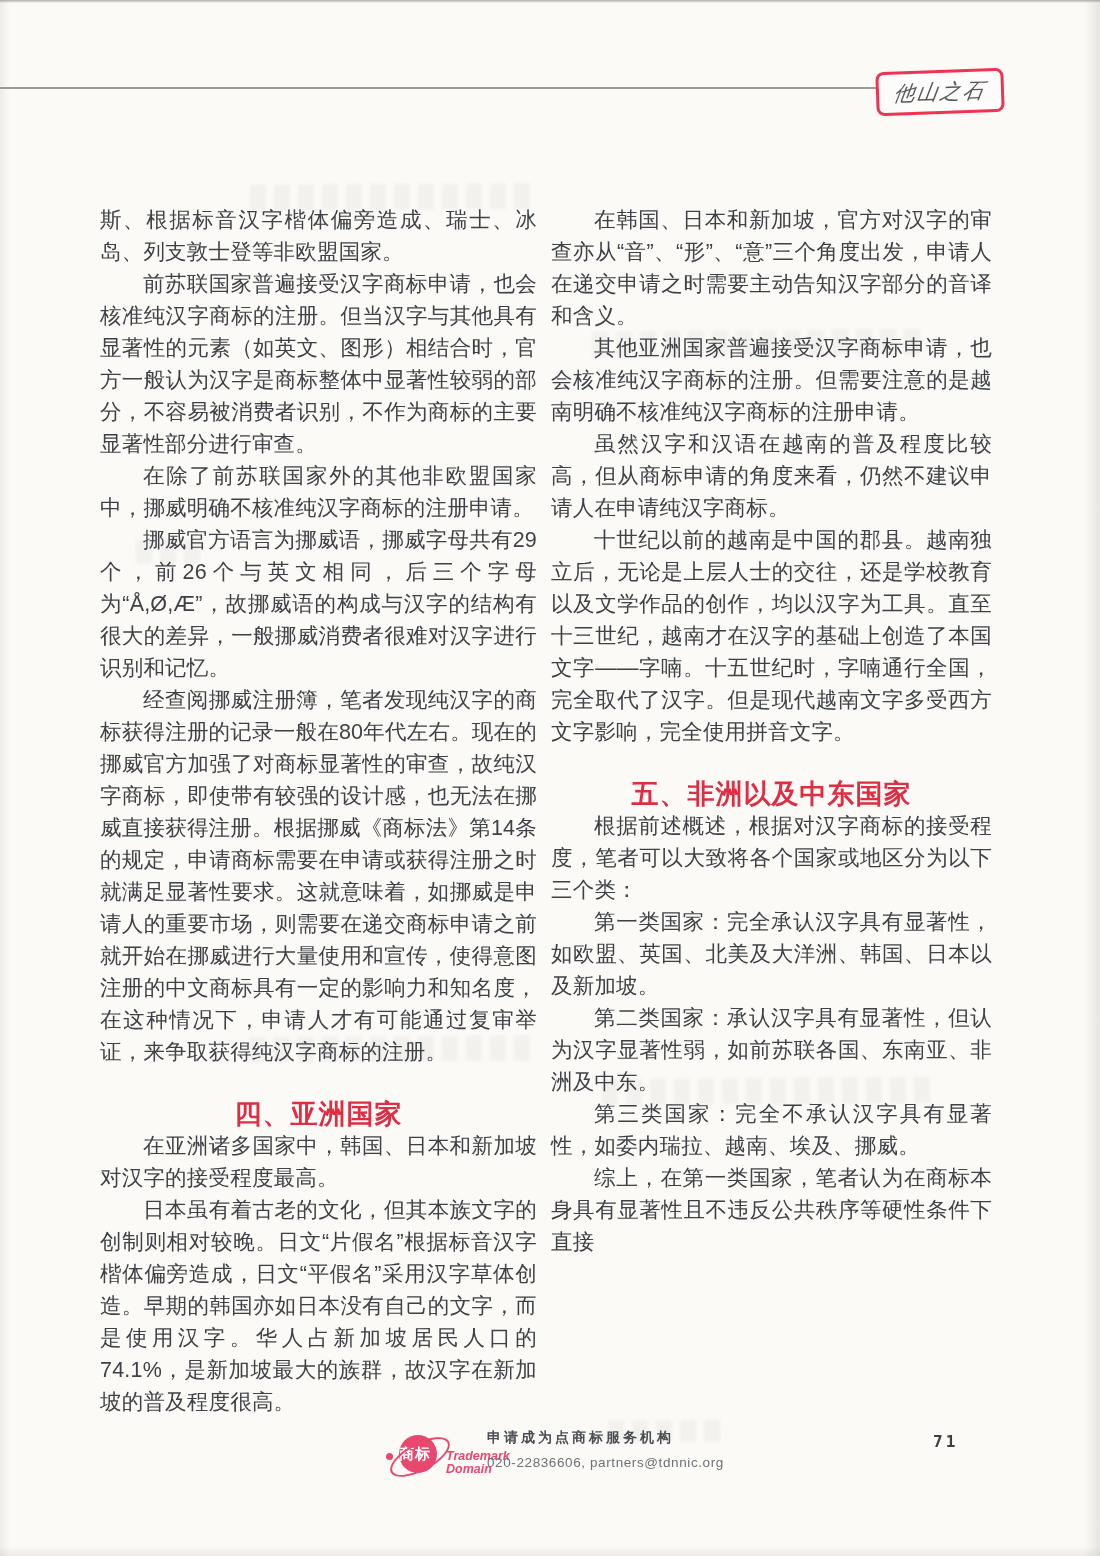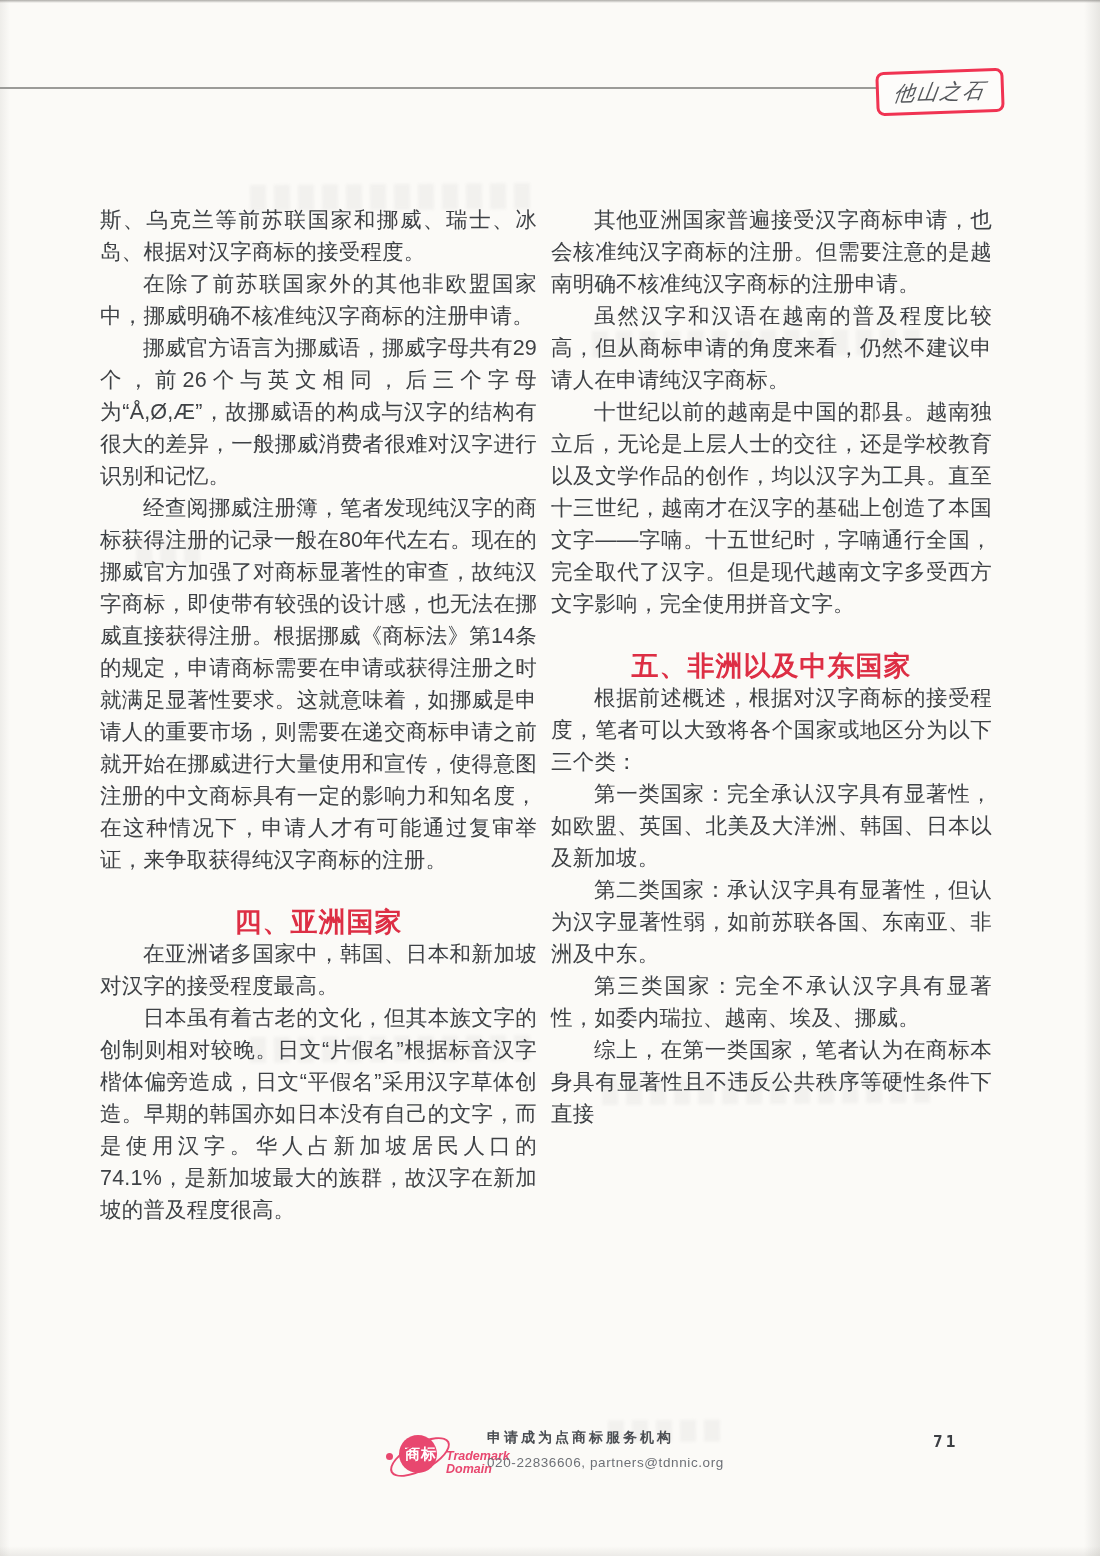--- a/index.html
+++ b/index.html
@@ -55,21 +55,21 @@
     background:repeating-linear-gradient(90deg,#6c6c6c 0 16px,transparent 16px 24px);
     transform:scaleX(-1) rotate(.4deg);
   }
 
   
   .logo-wrap{position:absolute;left:386px;top:1427px;width:100px;height:58px;}
   .logo-dot{position:absolute;left:0;top:26px;width:7px;height:7px;border-radius:50%;
     background:var(--logo-pink);}
   .logo-sphere{
     position:absolute;left:13px;top:8px;width:38px;height:38px;border-radius:50%;
-    background:var(--logo-pink);display:flex;align-items:center;justify-content:flex-end;
+    background:var(--logo-pink);display:flex;align-items:center;justify-content:flex-start;
   }
   .logo-sphere span{color:#fff;font-size:15px;font-weight:bold;letter-spacing:1px;}
   .logo-orbit{
     position:absolute;left:1px;top:16px;width:62px;height:24px;border-radius:50%;
     border:2.5px solid var(--logo-pink);transform:rotate(-28deg);background:transparent;
   }
   .logo-en{
     position:absolute;left:60px;top:23px;color:var(--logo-pink);
     font-weight:bold;font-style:italic;font-size:12.5px;line-height:13px;white-space:nowrap;
   }
@@ -101,30 +101,32 @@
 </div>
 
 <div class="ghost" style="left:250px;top:184px;width:280px;height:26px;"></div>
 <div class="ghost" style="left:130px;top:540px;width:70px;height:24px;"></div>
 <div class="ghost" style="left:590px;top:330px;width:330px;height:26px;"></div>
 <div class="ghost" style="left:250px;top:1036px;width:280px;height:26px;"></div>
 <div class="ghost" style="left:600px;top:1078px;width:330px;height:26px;"></div>
 <div class="ghost" style="left:600px;top:1420px;width:120px;height:22px;"></div>
 
 <div class="col col-left">
-  <p class="cont">斯、乌克兰等前苏联国家和挪威、瑞士、冰岛、根据对汉字商标的接受程度。</p>
+  <p class="cont">斯、根据标音汉字楷体偏旁造成、瑞士、冰岛、列支敦士登等非欧盟国家。</p>
+  <p>前苏联国家普遍接受汉字商标申请，也会核准纯汉字商标的注册。但当汉字与其他具有显著性的元素（如英文、图形）相结合时，官方一般认为汉字是商标整体中显著性较弱的部分，不容易被消费者识别，不作为商标的主要显著性部分进行审查。</p>
   <p>在除了前苏联国家外的其他非欧盟国家中，挪威明确不核准纯汉字商标的注册申请。</p>
   <p>挪威官方语言为挪威语，挪威字母共有29个，前26个与英文相同，后三个字母为“Å,Ø,Æ”，故挪威语的构成与汉字的结构有很大的差异，一般挪威消费者很难对汉字进行识别和记忆。</p>
   <p>经查阅挪威注册簿，笔者发现纯汉字的商标获得注册的记录一般在80年代左右。现在的挪威官方加强了对商标显著性的审查，故纯汉字商标，即使带有较强的设计感，也无法在挪威直接获得注册。根据挪威《商标法》第14条的规定，申请商标需要在申请或获得注册之时就满足显著性要求。这就意味着，如挪威是申请人的重要市场，则需要在递交商标申请之前就开始在挪威进行大量使用和宣传，使得意图注册的中文商标具有一定的影响力和知名度，在这种情况下，申请人才有可能通过复审举证，来争取获得纯汉字商标的注册。</p>
   <h3>四、亚洲国家</h3>
   <p>在亚洲诸多国家中，韩国、日本和新加坡对汉字的接受程度最高。</p>
   <p>日本虽有着古老的文化，但其本族文字的创制则相对较晚。日文“片假名”根据标音汉字楷体偏旁造成，日文“平假名”采用汉字草体创造。早期的韩国亦如日本没有自己的文字，而是使用汉字。华人占新加坡居民人口的 74.1%，是新加坡最大的族群，故汉字在新加坡的普及程度很高。</p>
 </div>
 
 <div class="col col-right">
+  <p>在韩国、日本和新加坡，官方对汉字的审查亦从“音”、“形”、“意”三个角度出发，申请人在递交申请之时需要主动告知汉字部分的音译和含义。</p>
   <p>其他亚洲国家普遍接受汉字商标申请，也会核准纯汉字商标的注册。但需要注意的是越南明确不核准纯汉字商标的注册申请。</p>
   <p>虽然汉字和汉语在越南的普及程度比较高，但从商标申请的角度来看，仍然不建议申请人在申请纯汉字商标。</p>
   <p>十世纪以前的越南是中国的郡县。越南独立后，无论是上层人士的交往，还是学校教育以及文学作品的创作，均以汉字为工具。直至十三世纪，越南才在汉字的基础上创造了本国文字——字喃。十五世纪时，字喃通行全国，完全取代了汉字。但是现代越南文字多受西方文字影响，完全使用拼音文字。</p>
   <h3>五、非洲以及中东国家</h3>
   <p>根据前述概述，根据对汉字商标的接受程度，笔者可以大致将各个国家或地区分为以下三个类：</p>
   <p>第一类国家：完全承认汉字具有显著性，如欧盟、英国、北美及大洋洲、韩国、日本以及新加坡。</p>
   <p>第二类国家：承认汉字具有显著性，但认为汉字显著性弱，如前苏联各国、东南亚、非洲及中东。</p>
   <p>第三类国家：完全不承认汉字具有显著性，如委内瑞拉、越南、埃及、挪威。</p>
   <p>综上，在第一类国家，笔者认为在商标本身具有显著性且不违反公共秩序等硬性条件下直接</p>
 </div>

